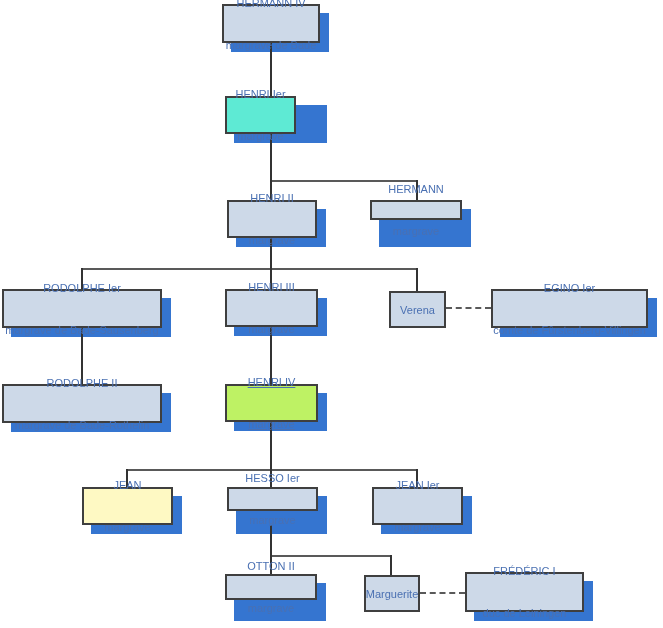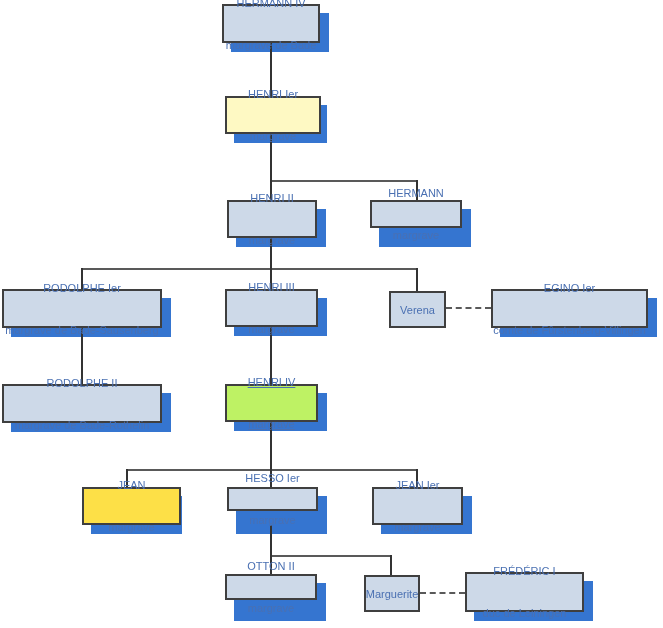--- a/index.html
+++ b/index.html
@@ -88,31 +88,31 @@
     <div class="edge h" style="left: 270px; top: 555px; width: 122px; background: rgb(89, 89, 89);"></div>
     <div class="edge v" style="left: 270px; top: 555px; height: 19px; background: rgb(51, 51, 51);"></div>
     <div class="edge v" style="left: 390px; top: 555px; height: 20px; background: rgb(51, 51, 51);"></div>
     <div class="edge dash" style="left: 446px; top: 307px; width: 45px; border-top-color: rgb(89, 89, 89);"></div>
     <div class="edge dash" style="left: 420px; top: 592px; width: 45px; border-top-color: rgb(89, 89, 89);"></div>
   <div class="node" style="left: 222px; top: 4px; width: 98px; height: 39px; background: rgb(205, 217, 232); border-color: rgb(63, 63, 63); color: rgb(74, 112, 178);">
     <div class="person-name">HERMANN IV</div>
     <div class="person-title">margrave de Bade</div>
   </div>
 
-  <div class="node" style="left: 225px; top: 96px; width: 96px; height: 38px; background: #fef9c3; border-color: rgb(63, 63, 63); color: rgb(74, 112, 178);">
+  <div class="node" style="left: 225px; top: 96px; width: 71px; height: 38px; background: #5eead4; border-color: rgb(63, 63, 63); color: rgb(74, 112, 178);">
     <div class="person-name">HENRI Ier</div>
     <div class="person-title">margrave</div>
   </div>
 
   <div class="node" style="left: 227px; top: 200px; width: 90px; height: 38px; background: rgb(205, 217, 232); border-color: rgb(63, 63, 63); color: rgb(74, 112, 178);">
     <div class="person-name">HENRI II</div>
     <div class="person-title">margrave</div>
   </div>
 
-  <div class="node" style="left: 370px; top: 200px; width: 92px; height: 28px; background: rgb(205, 217, 232); border-color: rgb(63, 63, 63); color: rgb(74, 112, 178);">
+  <div class="node" style="left: 370px; top: 200px; width: 92px; height: 20px; background: rgb(205, 217, 232); border-color: rgb(63, 63, 63); color: rgb(74, 112, 178);">
     <div class="person-name">HERMANN</div>
     <div class="person-title">margrave</div>
   </div>
 
   <div class="node" style="left: 2px; top: 289px; width: 160px; height: 39px; background: rgb(205, 217, 232); border-color: rgb(63, 63, 63); color: rgb(74, 112, 178);">
     <div class="person-name">RODOLPHE Ier</div>
     <div class="person-title">margrave de Bade-Sausenberg</div>
   </div>
 
   <div class="node" style="left: 225px; top: 289px; width: 93px; height: 38px; background: rgb(205, 217, 232); border-color: rgb(63, 63, 63); color: rgb(74, 112, 178);">
@@ -133,21 +133,21 @@
   <div class="node" style="left: 2px; top: 384px; width: 160px; height: 39px; background: rgb(205, 217, 232); border-color: rgb(63, 63, 63); color: rgb(74, 112, 178);">
     <div class="person-name">RODOLPHE II</div>
     <div class="person-title">margrave de Bade-Rothelin</div>
   </div>
 
   <div class="node" style="left: 225px; top: 384px; width: 93px; height: 38px; background: #bef264; border-color: rgb(63, 63, 63); color: rgb(74, 112, 178); text-decoration: underline;">
     <div class="person-name">HENRI IV</div>
     <div class="person-title">margrave</div>
   </div>
 
-  <div class="node" style="left: 82px; top: 487px; width: 99px; height: 38px; background: #fde047; border-color: rgb(63, 63, 63); color: rgb(74, 112, 178);">
+  <div class="node" style="left: 82px; top: 487px; width: 91px; height: 38px; background: #fef9c3; border-color: rgb(63, 63, 63); color: rgb(74, 112, 178);">
     <div class="person-name">JEAN</div>
     <div class="person-title">margrave</div>
   </div>
 
   <div class="node" style="left: 227px; top: 487px; width: 91px; height: 24px; background: rgb(205, 217, 232); border-color: rgb(63, 63, 63); color: rgb(74, 112, 178);">
     <div class="person-name">HESSO Ier</div>
     <div class="person-title">margrave</div>
   </div>
 
   <div class="node" style="left: 372px; top: 487px; width: 91px; height: 38px; background: rgb(205, 217, 232); border-color: rgb(63, 63, 63); color: rgb(74, 112, 178);">

